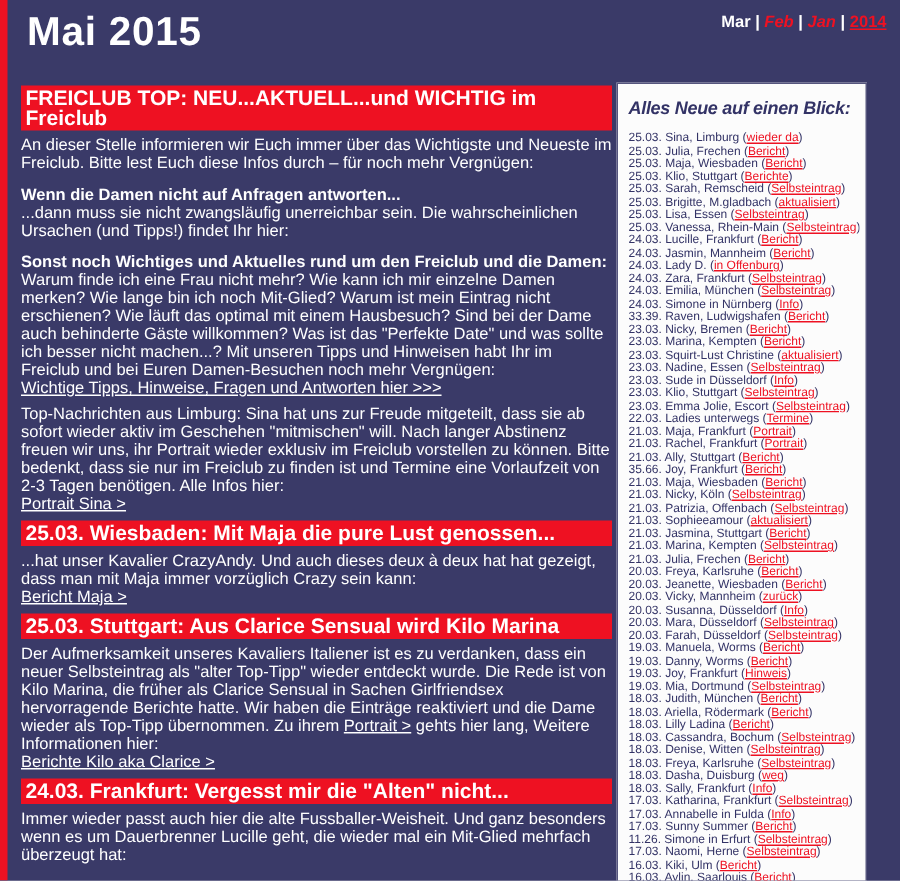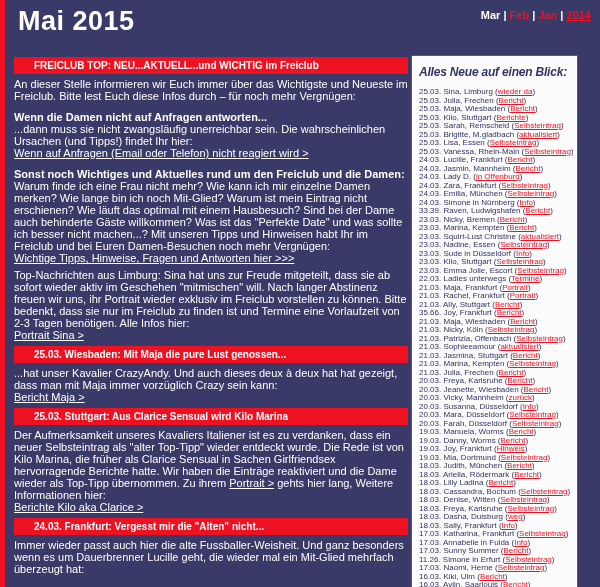--- a/index.html
+++ b/index.html
@@ -21,31 +21,31 @@
     color: #ffffff; font-size: 27px; font-weight: 700;
     letter-spacing: 0.5px;
   }
   .month-nav {
     position: absolute; top: 9px; right: 9px;
     font-size: 11px; font-weight: 700; color: #ffffff;
     white-space: nowrap;
   }
   .month-nav .sep { color: #ffffff; }
   .month-nav .nav-current { color: #ffffff; cursor: default; }
-  .month-nav .nav-link { color: #ee1122; cursor: pointer; text-decoration: none; }
+  .month-nav .nav-link { color: #ee1122; cursor: pointer; text-decoration: none; font-style: italic; }
   .month-nav .nav-link-underline { color: #ee1122; cursor: pointer; text-decoration: underline; }
 
   .main-col {
     position: absolute; left: 14px; top: 57px; width: 394px;
   }
   .section { margin: 0; }
   .banner {
     background: #ee1122; color: #ffffff;
-    font-weight: 700; font-size: 10px; line-height: 13px;
-    padding: 2px 5px 2px 20px; margin: 0 0 4px 0;
+    font-weight: 700; font-size: 14px; line-height: 13px;
+    padding: 2px 5px 2px 3px; margin: 0 0 4px 0;
   }
   .section p {
     color: #ffffff; font-size: 11px; line-height: 12px;
     margin: 0 0 9px 0;
   }
   .section p:last-child { margin-bottom: 5px; }
   .section .bold { font-weight: 700; }
   a.clink { color: #ffffff; text-decoration: underline; cursor: pointer; }
 
   .sidebar {
@@ -76,21 +76,21 @@
   <div class="left-stripe"></div>
 
   <h1 class="page-title">Mai 2015</h1>
 
   <div class="month-nav"><span class="nav-current">Mar</span><span class="sep"> | </span><span class="nav-link">Feb</span><span class="sep"> | </span><span class="nav-link">Jan</span><span class="sep"> | </span><span class="nav-link-underline">2014</span></div>
 
   <div class="main-col">
       <div class="section">
         <div class="banner">FREICLUB TOP: NEU...AKTUELL...und WICHTIG im Freiclub</div>
         <p><span class="">An dieser Stelle informieren wir Euch immer über das Wichtigste und Neueste im Freiclub. Bitte lest Euch diese Infos durch – für noch mehr Vergnügen:</span></p>
-        <p><span class="bold">Wenn die Damen nicht auf Anfragen antworten...</span><br><span class="">...dann muss sie nicht zwangsläufig unerreichbar sein. Die wahrscheinlichen Ursachen (und Tipps!) findet Ihr hier:</span><br><a class="clink" href="#">Wenn auf Anfragen (Email oder Telefon) nicht reagiert wird &gt;</a></p>
+        <p><span class="bold">Wenn die Damen nicht auf Anfragen antworten...</span><br><span class="">...dann muss sie nicht zwangsläufig unerreichbar sein. Die wahrscheinlichen Ursachen (und Tipps!) findet Ihr hier:</span><br></p>
         <p><span class="bold">Sonst noch Wichtiges und Aktuelles rund um den Freiclub und die Damen:</span><br><span class="">Warum finde ich eine Frau nicht mehr? Wie kann ich mir einzelne Damen merken? Wie lange bin ich noch Mit-Glied? Warum ist mein Eintrag nicht erschienen? Wie läuft das optimal mit einem Hausbesuch? Sind bei der Dame auch behinderte Gäste willkommen? Was ist das "Perfekte Date" und was sollte ich besser nicht machen...? Mit unseren Tipps und Hinweisen habt Ihr im Freiclub und bei Euren Damen-Besuchen noch mehr Vergnügen:</span><br><a class="clink" href="#">Wichtige Tipps, Hinweise, Fragen und Antworten hier &gt;&gt;&gt;</a></p>
       </div>
       <div class="section">
         <p><span class="">Top-Nachrichten aus Limburg: Sina hat uns zur Freude mitgeteilt, dass sie ab sofort wieder aktiv im Geschehen "mitmischen" will. Nach langer Abstinenz freuen wir uns, ihr Portrait wieder exklusiv im Freiclub vorstellen zu können. Bitte bedenkt, dass sie nur im Freiclub zu finden ist und Termine eine Vorlaufzeit von 2-3 Tagen benötigen. Alle Infos hier:</span><br><a class="clink" href="#">Portrait Sina &gt;</a></p>
       </div>
       <div class="section">
         <div class="banner">25.03. Wiesbaden: Mit Maja die pure Lust genossen...</div>
         <p><span class="">...hat unser Kavalier CrazyAndy. Und auch dieses deux à deux hat hat gezeigt, dass man mit Maja immer vorzüglich Crazy sein kann:</span><br><a class="clink" href="#">Bericht Maja &gt;</a></p>
       </div>
       <div class="section">

